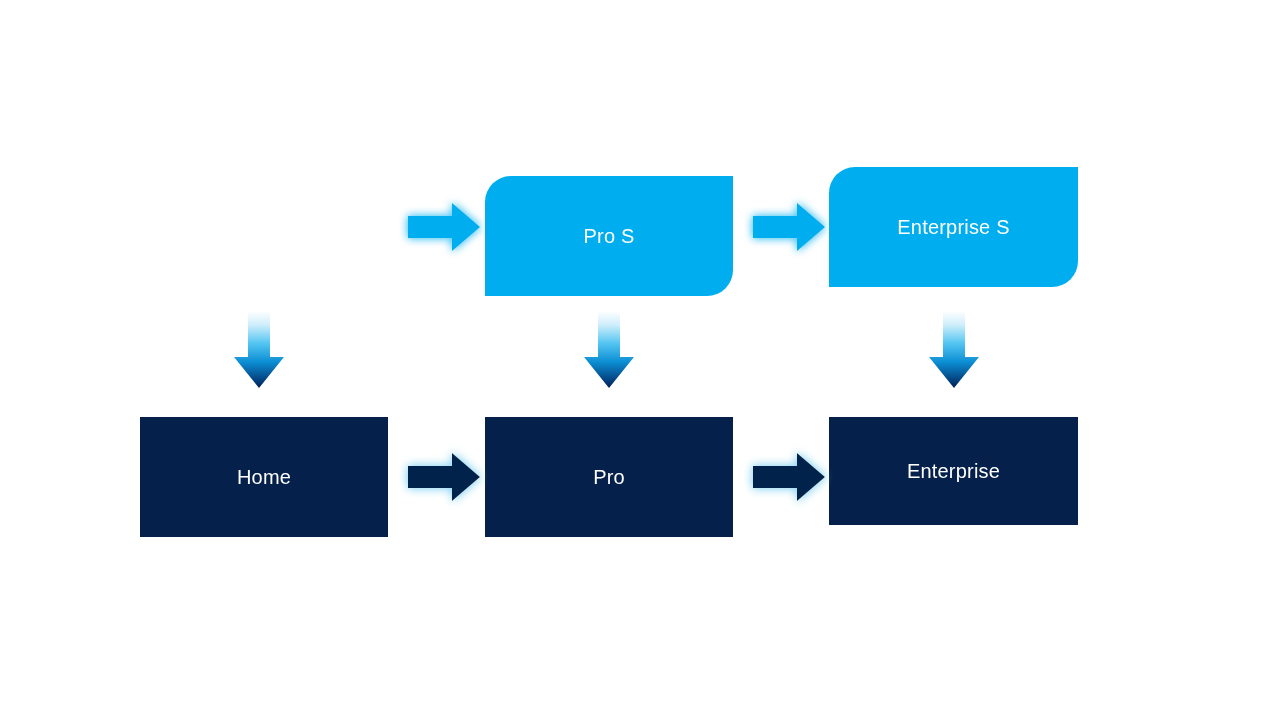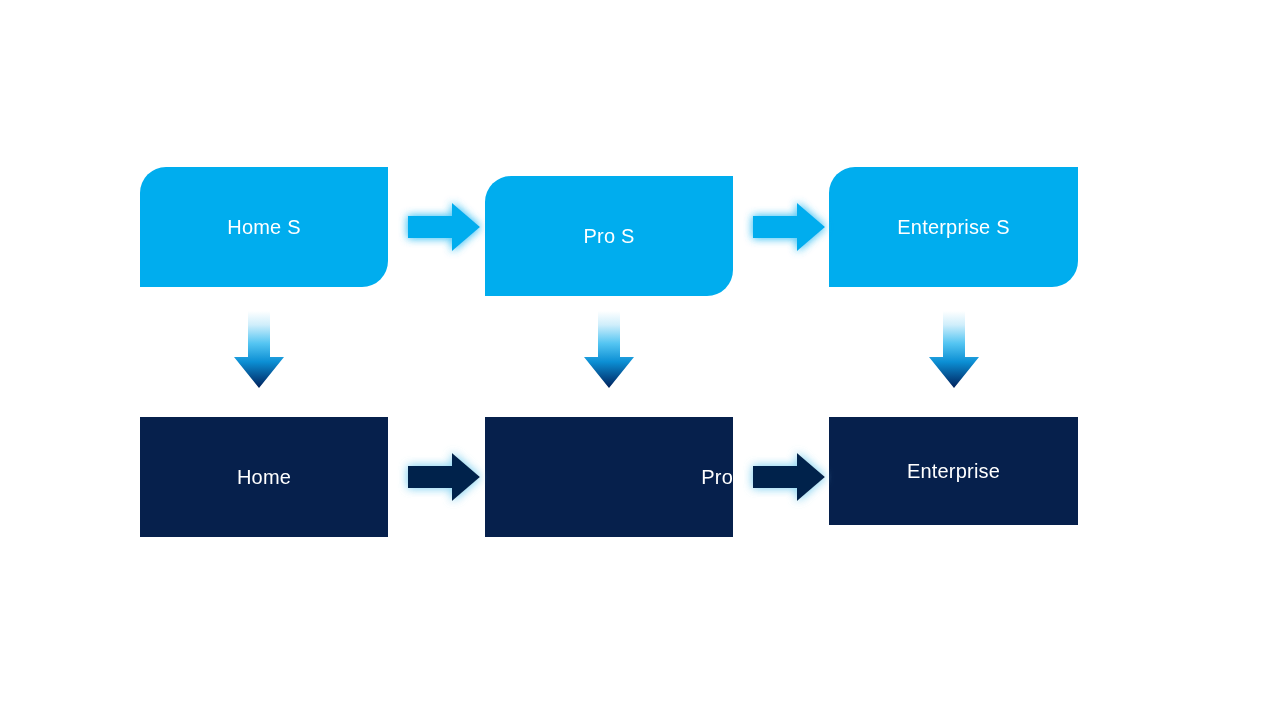--- a/index.html
+++ b/index.html
@@ -100,23 +100,20 @@
         <feComposite in="color" in2="blur" operator="in" result="glow"></feComposite>
         <feMerge>
           <feMergeNode in="glow"></feMergeNode>
           <feMergeNode in="glow"></feMergeNode>
           <feMergeNode in="SourceGraphic"></feMergeNode>
         </feMerge>
       </filter>
     </defs>
   </svg>
 
-  <div class="node node--service" style="left:140px; top:167px; width:248px; height:120px;">
-    <span class="node-label">Home S</span>
-  </div>
 
   <div class="node node--service" style="left:485px; top:176px; width:248px; height:120px;">
     <span class="node-label">Pro S</span>
   </div>
 
   <div class="node node--service" style="left:829px; top:167px; width:249px; height:120px;">
     <span class="node-label">Enterprise S</span>
   </div>
 
   <div class="arrow" style="left:408px; top:201px; width:72px; height:52px;">
@@ -146,21 +143,21 @@
   <div class="arrow" style="left:928px; top:311px; width:52px; height:78px;">
     <svg viewBox="0 0 52 78" preserveAspectRatio="none">
       <polygon points="15,0 37,0 37,46 51,46 26,77 1,46 15,46" fill="url(#gradDown)"></polygon>
     </svg>
   </div>
 
   <div class="node node--product" style="left:140px; top:417px; width:248px; height:120px;">
     <span class="node-label">Home</span>
   </div>
 
-  <div class="node node--product" style="left:485px; top:417px; width:248px; height:120px;justify-content:flex-end;">
+  <div class="node node--product" style="left:485px; top:417px; width:248px; height:120px;">
     <span class="node-label">Pro</span>
   </div>
 
   <div class="node node--product" style="left:829px; top:417px; width:249px; height:108px;">
     <span class="node-label">Enterprise</span>
   </div>
 
   <div class="arrow" style="left:408px; top:451px; width:72px; height:52px;">
     <svg viewBox="0 0 72 52" preserveAspectRatio="none">
       <polygon points="0,15 44,15 44,2 72,26 44,50 44,37 0,37" fill="#06204C" filter="url(#glowNavy)"></polygon>

